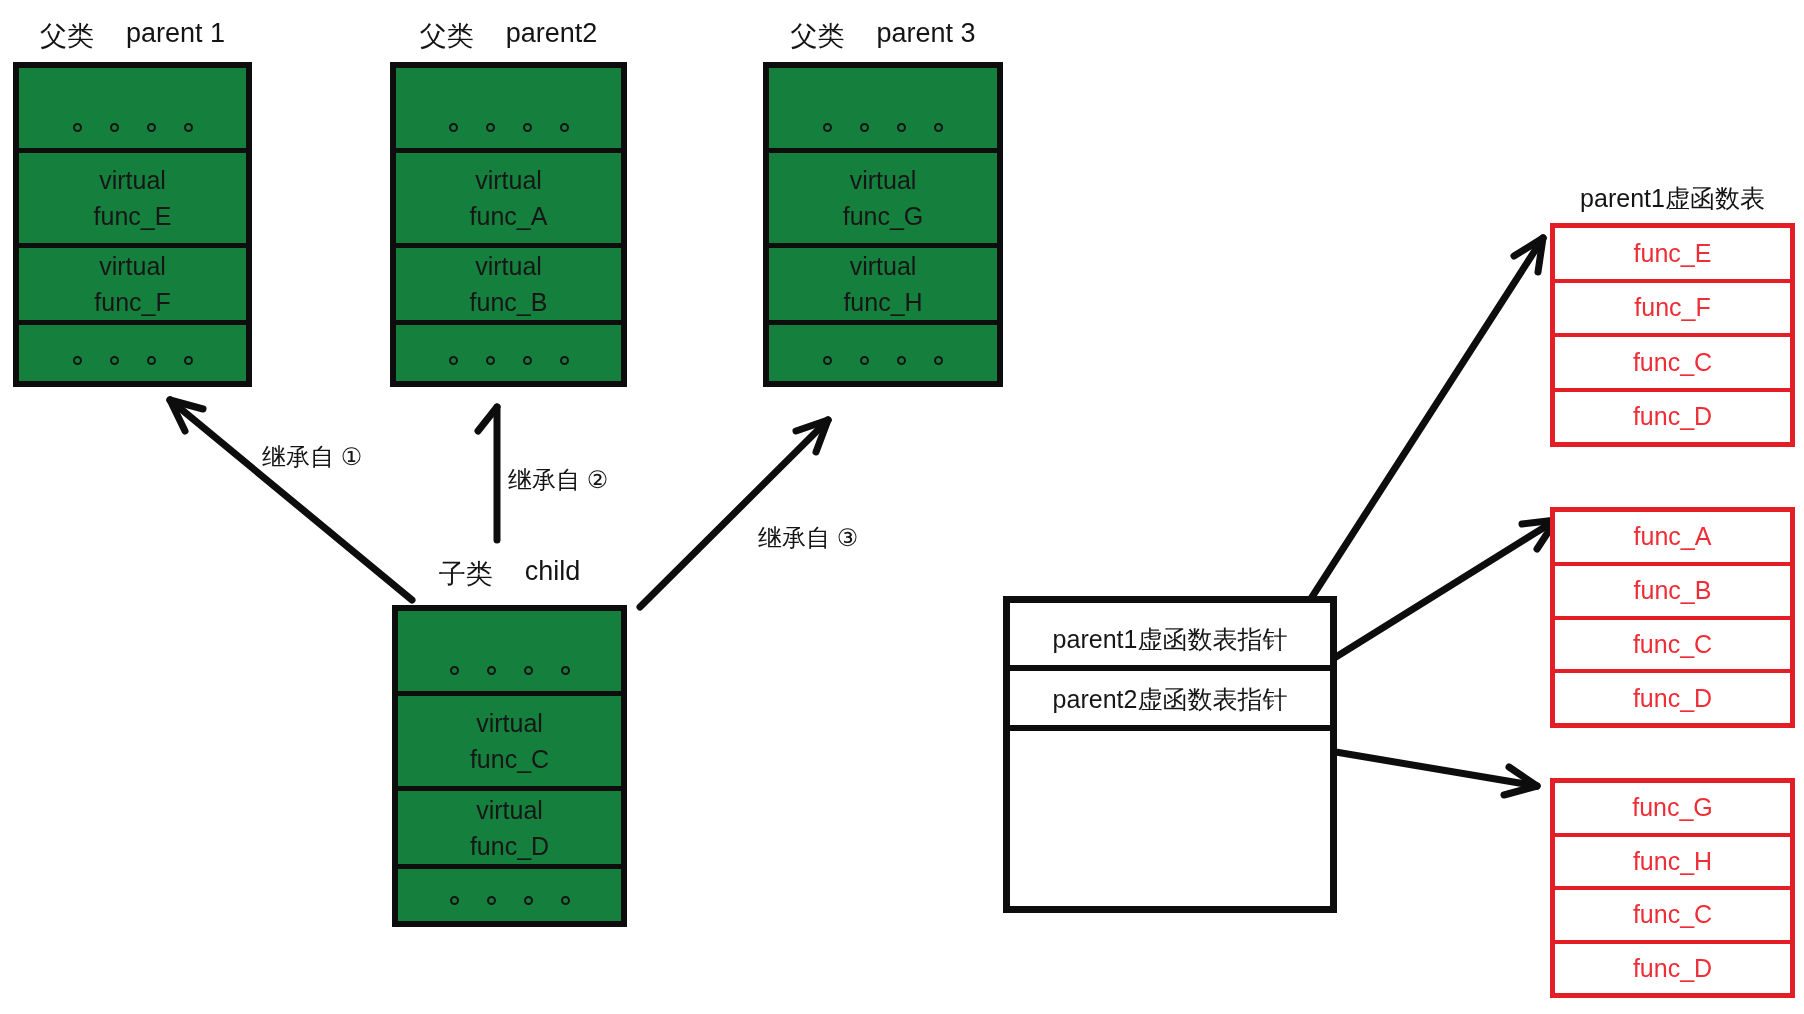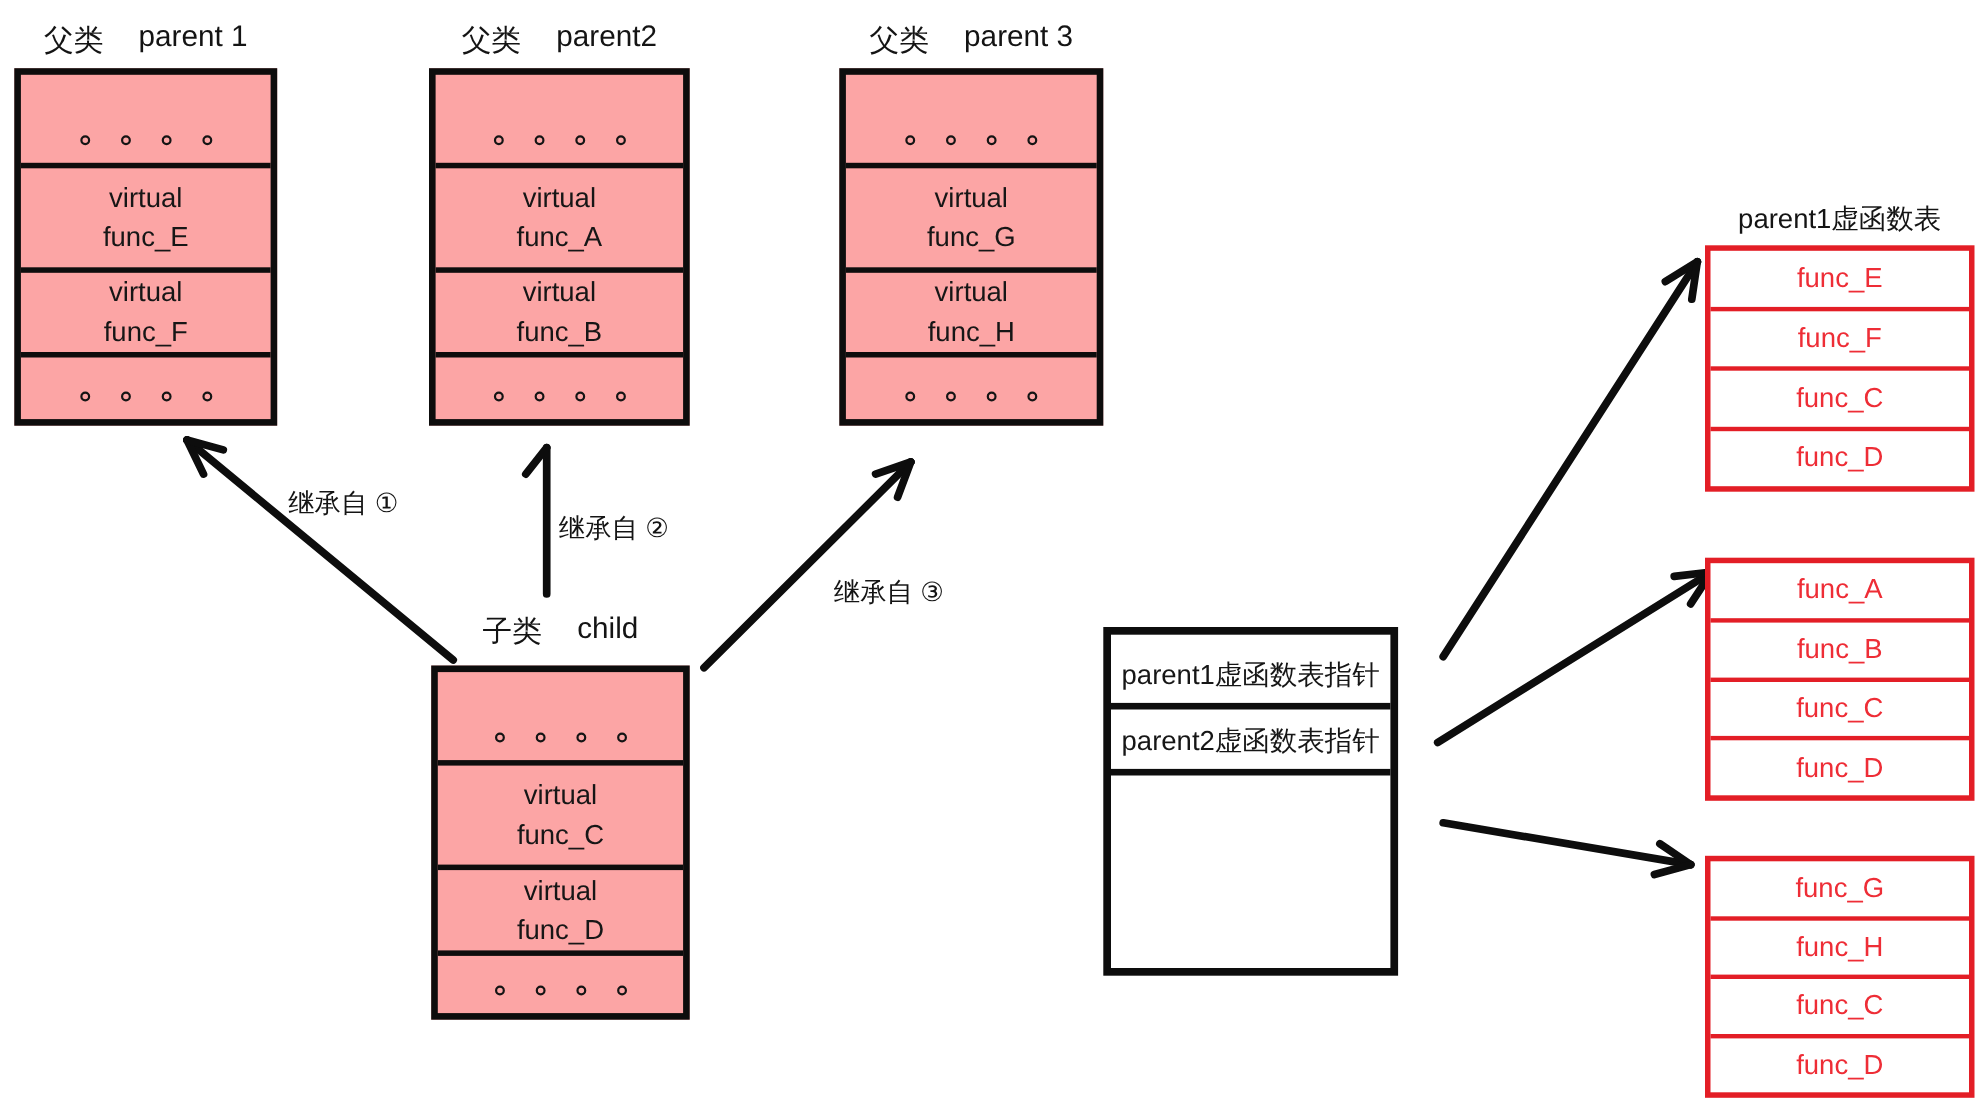--- a/index.html
+++ b/index.html
@@ -4,21 +4,21 @@
 <style>
   html,body{margin:0;padding:0;background:#ffffff;}
   .canvas{
     position:relative;width:1804px;height:1014px;background:#ffffff;overflow:hidden;
     font-family:"Liberation Sans","DejaVu Sans",sans-serif;color:#111;
   }
   .arrows{position:absolute;left:0;top:0;width:1804px;height:1014px;pointer-events:none;}
   .arrows path{fill:none;stroke:#0d0d0d;stroke-width:7;stroke-linecap:round;stroke-linejoin:round;}
 
   
-  .cls{position:absolute;border:6px solid #0d0d0d;box-sizing:border-box;display:flex;flex-direction:column;background:#fca5a5;}
+  .cls{position:absolute;border:6px solid #0d0d0d;box-sizing:border-box;display:flex;flex-direction:column;background:#15803d;}
   .cls .sec{box-sizing:border-box;display:flex;flex-direction:column;align-items:center;justify-content:center;
             font-size:25px;line-height:36px;color:#161616;}
   .cls .sec + .sec{border-top:5px solid #0d0d0d;}
   .sec.dots{flex-direction:row;justify-content:center;align-items:flex-end;padding-bottom:16px;gap:28px;}
   .sec.dots i{display:block;width:9px;height:9px;border:2.5px solid #141414;border-radius:50%;box-sizing:border-box;}
 
   .cls-title{position:absolute;display:flex;justify-content:center;gap:32px;font-size:27px;color:#141414;white-space:nowrap;}
 
   
   .obj-caption{position:absolute;display:flex;flex-direction:column;align-items:center;gap:15px;
@@ -185,21 +185,21 @@
       <div>func_D</div>
     </div>
     <div class="sec dots" style="flex:1;">
         <i></i>
         <i></i>
         <i></i>
         <i></i>
       </div>
   </div>
 
-  <div class="obj" style="left:1003px;top:570px;width:268px;height:317px;">
+  <div class="obj" style="left:1003px;top:596px;width:334px;height:317px;">
     <div class="row" style="height:62px;">parent1虚函数表指针</div>
     <div class="row" style="height:60px;">parent2虚函数表指针</div>
     <div class="row" style="flex:1;"></div>
   </div>
 
   <div class="vt-title" style="left:1550px;top:182px;width:245px;">parent1虚函数表</div>
   <div class="vt" style="left:1550px;top:223px;width:245px;height:224px;">
     <div class="vrow">func_E</div>
     <div class="vrow">func_F</div>
     <div class="vrow">func_C</div>

